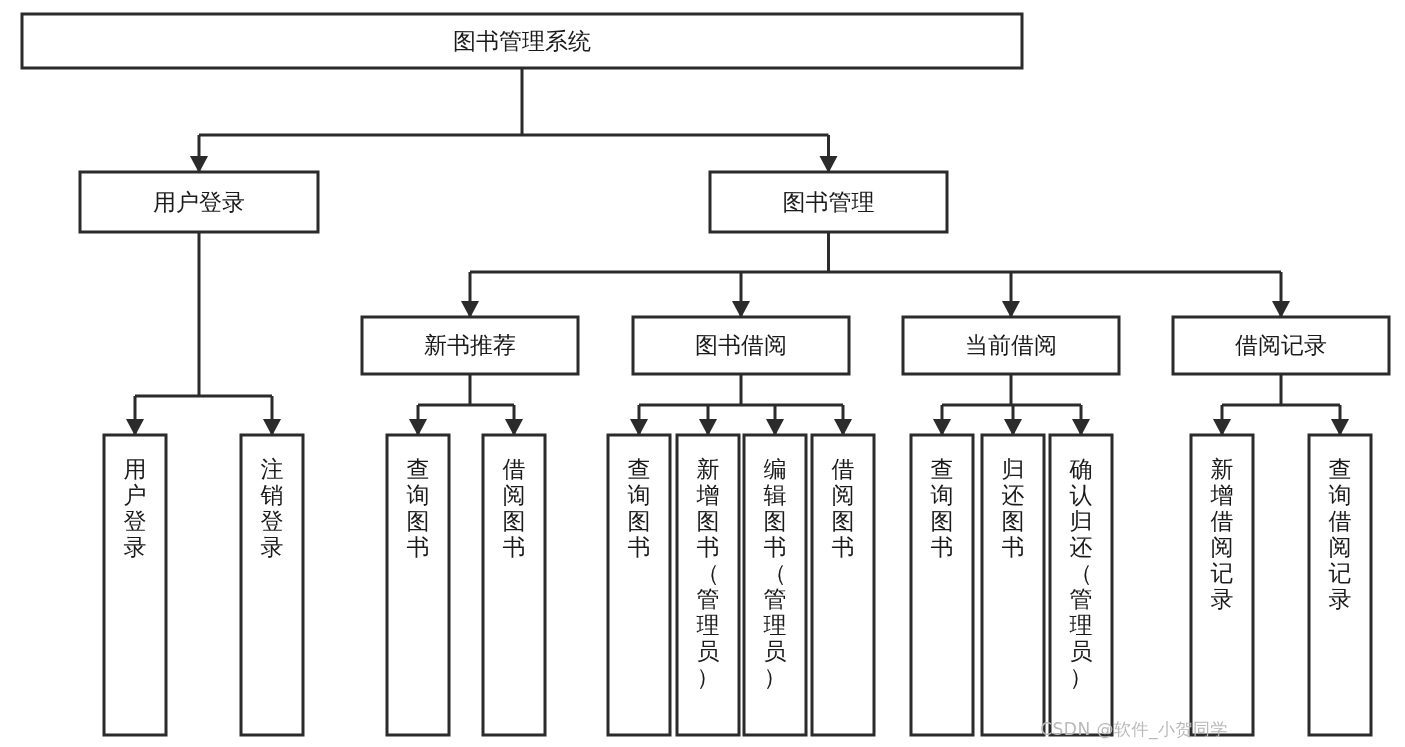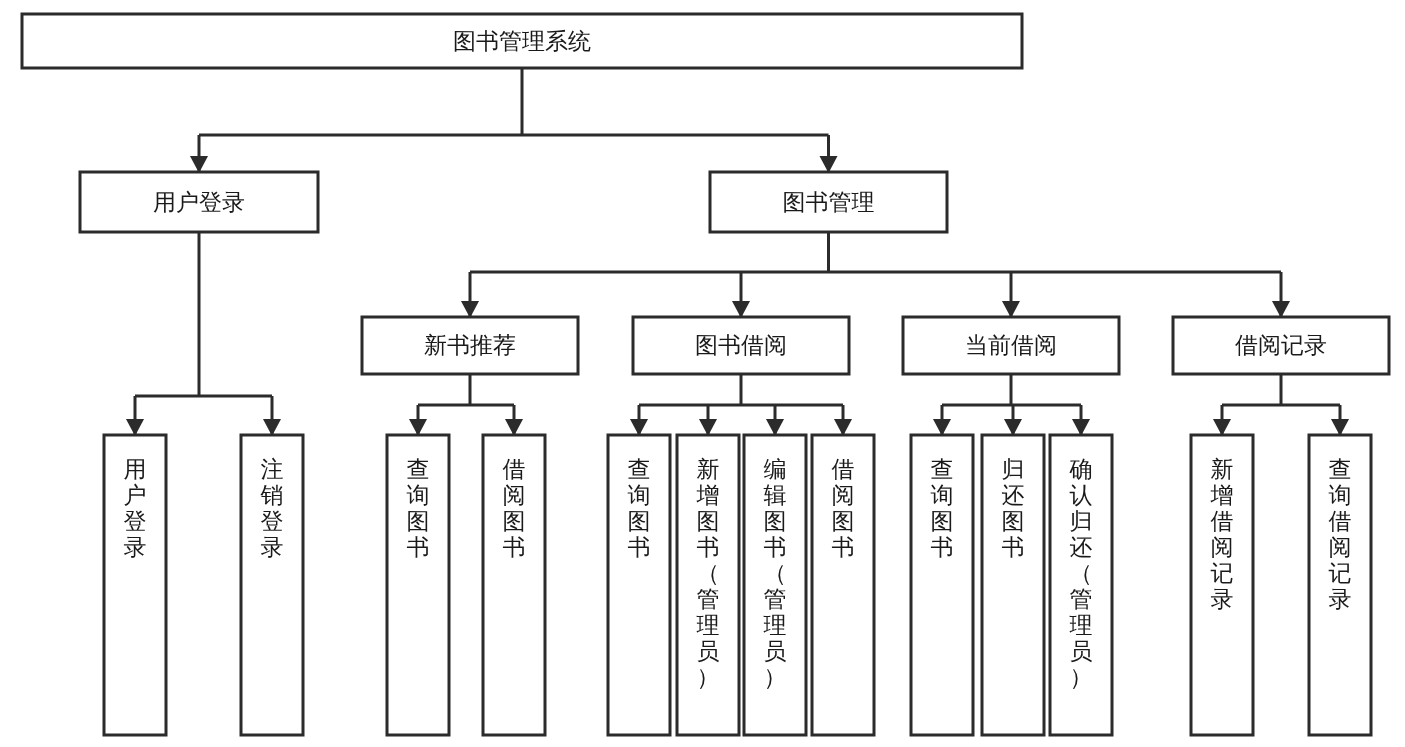--- a/index.html
+++ b/index.html
@@ -205,13 +205,14 @@
         <g>
           <rect x="1191" y="435" width="62" height="300" class="node-box"></rect>
           <text x="1222" y="477" class="node-label-vertical"><tspan x="1222" dy="0">新</tspan><tspan x="1222" dy="26">增</tspan><tspan x="1222" dy="26">借</tspan><tspan x="1222" dy="26">阅</tspan><tspan x="1222" dy="26">记</tspan><tspan x="1222" dy="26">录</tspan></text>
         </g>
         <g>
           <rect x="1309" y="435" width="62" height="300" class="node-box"></rect>
           <text x="1340" y="477" class="node-label-vertical"><tspan x="1340" dy="0">查</tspan><tspan x="1340" dy="26">询</tspan><tspan x="1340" dy="26">借</tspan><tspan x="1340" dy="26">阅</tspan><tspan x="1340" dy="26">记</tspan><tspan x="1340" dy="26">录</tspan></text>
         </g>
       </g>
   </svg>
+  <div class="watermark">CSDN @软件_小贺同学</div>
 </div>
 
 </body></html>

